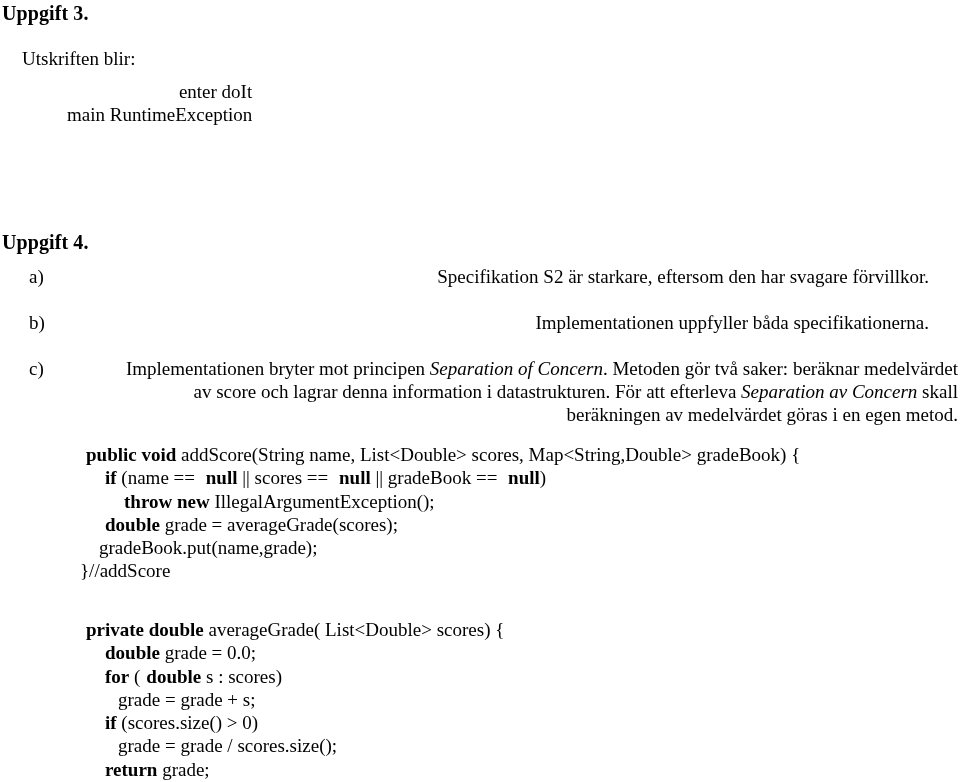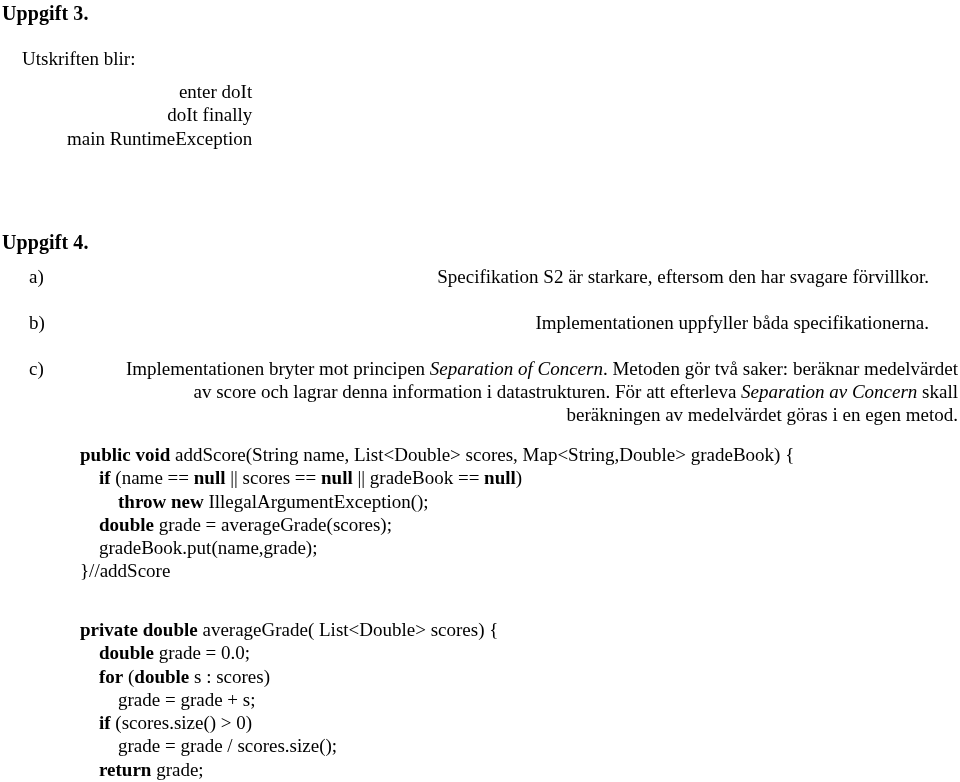--- a/index.html
+++ b/index.html
@@ -85,34 +85,33 @@
   .code-block {
     position: absolute;
     font-family: "Liberation Serif", "DejaVu Serif", serif;
     font-size: 19px;
     line-height: 23.3px;
     white-space: pre;
   }
   #code-addscore { left: 80px; top: 443px; }
   #code-averagegrade { left: 80px; top: 618px; }
   .code-line { white-space: pre; }
-  .kw { font-weight: bold; }
+  .kw { font-weight: bold; margin-left: 6px; }
 </style>
 </head>
 <body>
 
 <div class="page">
 
   <div class="task-heading" id="heading-3">Uppgift 3.</div>
 
   <div class="intro-line">Utskriften blir:</div>
 
   <div class="output-block" id="console-output">
     <div class="output-line">enter doIt</div>
-    <div class="output-line">doIt finally</div>
     <div class="output-line">main RuntimeException</div>
   </div>
 
   <div class="task-heading" id="heading-4">Uppgift 4.</div>
 
   <div class="item" id="item-a">
     <span class="marker">a)</span>
     <span class="body">Specifikation S2 är starkare, eftersom den har svagare förvillkor.</span>
   </div>
 

